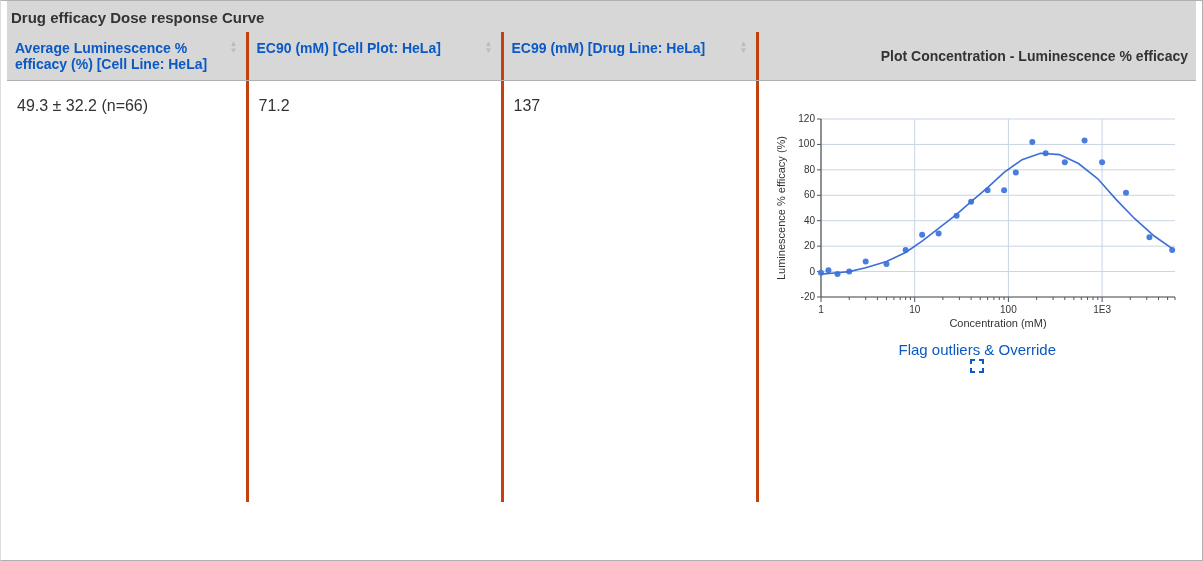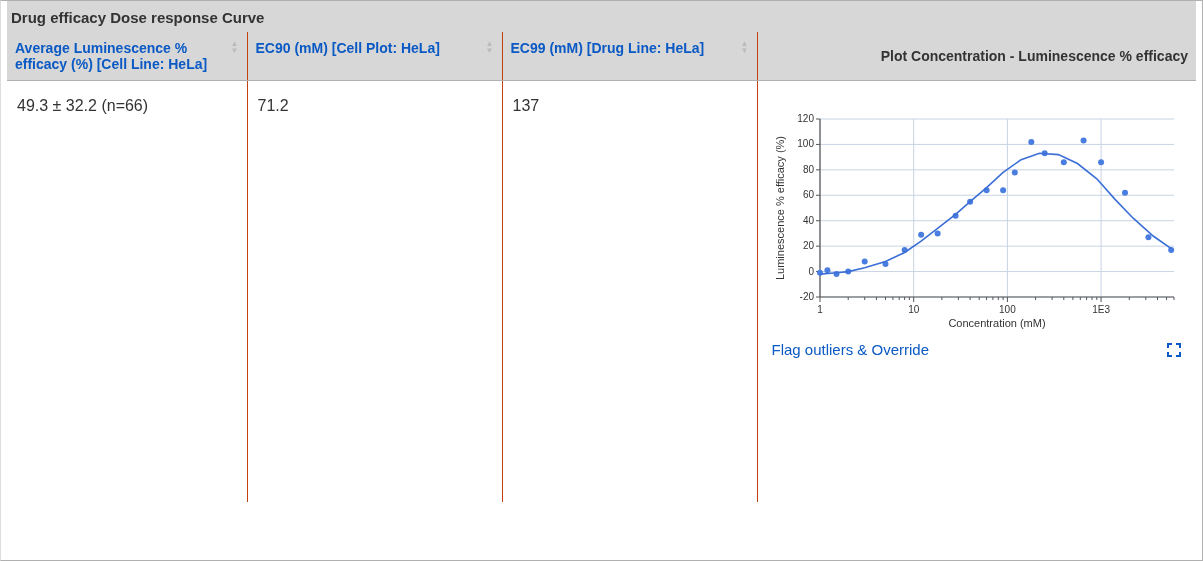--- a/index.html
+++ b/index.html
@@ -26,21 +26,21 @@
     height: 100%;
     border-collapse: collapse;
     table-layout: fixed;
   }
   .hdr-row, .data-row {
     display: table-row;
   }
   .hdr-cell, .data-cell {
     display: table-cell;
     vertical-align: top;
-    border-right: 1px solid #c2410c;
+    border-right: 3px solid #c2410c;
   }
   .hdr-cell:last-child, .data-cell:last-child {
     border-right: none;
   }
   .col-1 { width: 240px; }
   .col-2 { width: 255px; }
   .col-3 { width: 255px; }
   .col-4 { width: auto; }
   .header-area {
     background: #d7d7d7;
@@ -86,20 +86,21 @@
   }
   .data-cell.plot-cell {
     padding: 30px 10px 10px 10px;
   }
   .plot-actions {
     display: flex;
     justify-content: space-between;
     align-items: center;
     margin-top: 10px;
     padding: 0 4px;
+    flex-direction: column;
   }
   .link {
     color: #0a59c4;
     font-size: 15px;
     cursor: pointer;
   }
   .expand-icon {
     color: #0a59c4;
     width: 16px;
     height: 16px;

